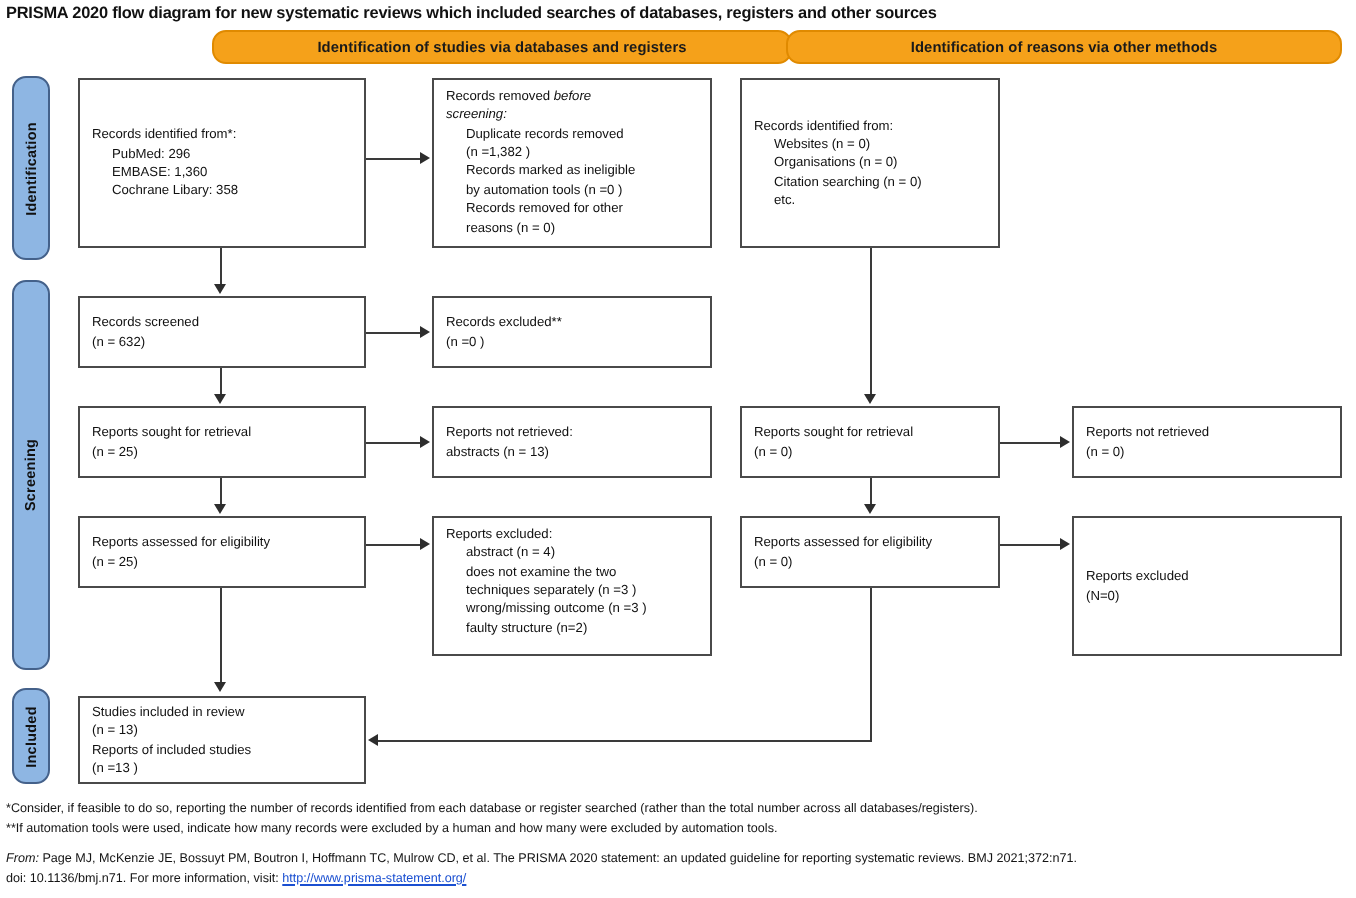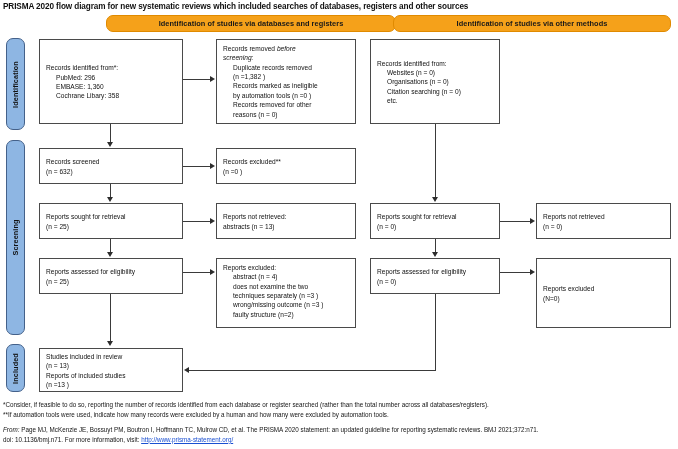--- a/index.html
+++ b/index.html
@@ -153,21 +153,21 @@
 <body>
 
 <div id="page">
 
   <div class="doc-title">PRISMA 2020 flow diagram for new systematic reviews which included searches of databases, registers and other sources</div>
 
   <div class="banner" style="left:90px; top:15px; width:290px; height:17px;margin-left:16px;">
     <span>Identification of studies via databases and registers</span>
   </div>
   <div class="banner" style="left:393px; top:15px; width:278px; height:17px;">
-    <span>Identification of studies via other methods</span>
+    <span>Identification of reasons via other methods</span>
   </div>
 
   <div class="phase-tab" style="left:6px; top:38px; width:19px; height:92px;">
     <span>Identification</span>
   </div>
   <div class="phase-tab" style="left:6px; top:140px; width:19px; height:195px;">
     <span>Screening</span>
   </div>
   <div class="phase-tab" style="left:6px; top:344px; width:19px; height:48px;">
     <span>Included</span>

